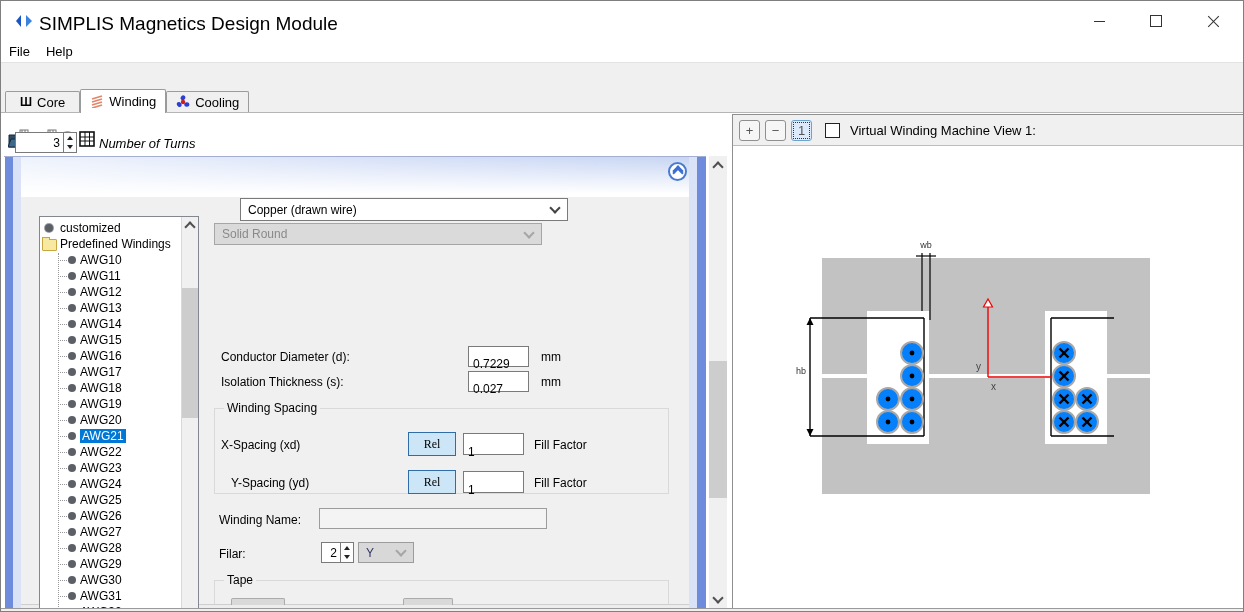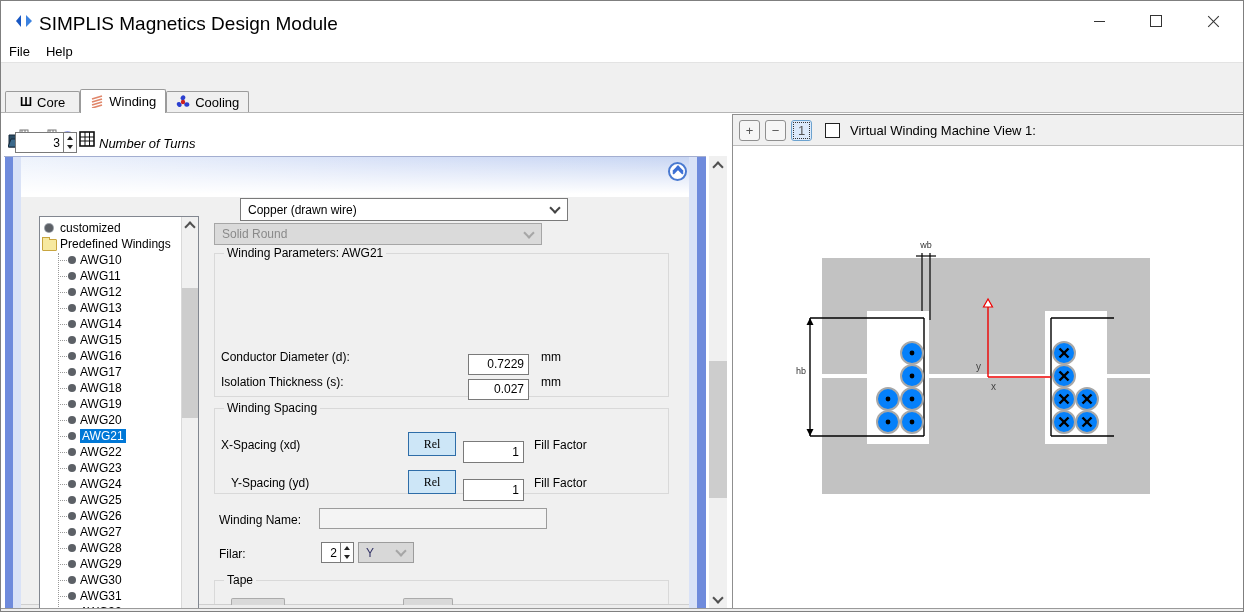--- a/index.html
+++ b/index.html
@@ -79,22 +79,22 @@
   .tscroll{position:absolute;right:0;top:0;width:16px;height:100%;background:#f0f0f0;border-left:1px solid #d9d9d9;}
   .tscroll-thumb{position:absolute;left:0;top:71px;width:16px;height:130px;background:#cdcdcd;}
   
   .combo{position:absolute;box-sizing:border-box;display:flex;align-items:center;justify-content:space-between;padding:0 8px 0 7px;}
   .combo1{left:213px;top:197px;width:328px;height:23px;background:#fff;border:1px solid #7a7a7a;margin-left:26px;}
   .combo2{left:213px;top:222px;width:328px;height:22px;background:#dadada;border:1px solid #a6a6a6;color:#8a8a8a;}
   .chev-dk{width:6px;height:6px;border-left:2px solid #444;border-top:2px solid #444;transform:rotate(225deg);margin-top:-3px;}
   .chev-lt{width:6px;height:6px;border-left:2px solid #a6a6a6;border-top:2px solid #a6a6a6;transform:rotate(225deg);margin-top:-3px;}
   .group{position:absolute;border:1px solid #d9d9d9;box-sizing:border-box;}
   .gtitle{position:absolute;left:9px;top:-8px;background:#f0f0f0;padding:0 3px;font-size:12px;}
-  .field{position:absolute;background:#fff;border:1px solid #7a7a7a;box-sizing:border-box;text-align:right;
-         padding:0 4px;font:12px "Liberation Sans",sans-serif;margin-top:8px;}
+  .field{position:absolute;background:#fff;border:1px solid #7a7a7a;box-sizing:border-box;
+         padding:8px 4px;font:12px "Liberation Sans",sans-serif;}
   .flabel{position:absolute;font-size:12px;}
   .relbtn{position:absolute;width:48px;height:24px;background:#cde6f7;border:1px solid #2e6da8;box-sizing:border-box;
           display:flex;align-items:center;justify-content:center;font-size:12px;font-family:Liberation Serif, serif;}
   .nameinput{left:318px;top:507px;width:228px;height:21px;background:#f4f4f4;border:1px solid #9c9c9c;box-sizing:border-box;
              font:12px "Liberation Sans",sans-serif;padding:0 4px;}
   .filar-field{left:320px;top:541px;width:20px;height:21px;border:1px solid #7a7a7a;background:#fff;box-sizing:border-box;
                text-align:right;padding:0 3px;font:12px "Liberation Sans",sans-serif;}
   .filar-spin{left:340px;top:541px;height:21px;}
   .filar-combo{left:357px;top:541px;width:56px;height:21px;background:#d8d8d8;border:1px solid #9c9c9c;color:#333366;}
   .partial-btn{position:absolute;top:597px;height:6px;background:#d9d9d9;border:1px solid #ababab;border-bottom:none;border-radius:2px 2px 0 0;}
@@ -285,23 +285,20 @@
 
   <div class="combo combo1">
     <span>Copper (drawn wire)</span>
     <span class="chev-dk"></span>
   </div>
   <div class="combo combo2">
     <span>Solid Round</span>
     <span class="chev-lt"></span>
   </div>
 
-  <div class="group" style="left:213px;top:252px;width:455px;height:144px">
-    <span class="gtitle">Winding Parameters: AWG21</span>
-  </div>
   <span class="abs flabel" style="left:220px;top:349px">Conductor Diameter (d):</span>
   <div class="field" style="left:467px;top:345px;width:61px;height:21px;line-height:19px">0.7229</div>
   <span class="abs flabel" style="left:540px;top:349px">mm</span>
   <span class="abs flabel" style="left:220px;top:374px">Isolation Thickness (s):</span>
   <div class="field" style="left:467px;top:370px;width:61px;height:21px;line-height:19px">0.027</div>
   <span class="abs flabel" style="left:540px;top:374px">mm</span>
 
   <div class="group" style="left:213px;top:407px;width:455px;height:86px">
     <span class="gtitle">Winding Spacing</span>
   </div>

